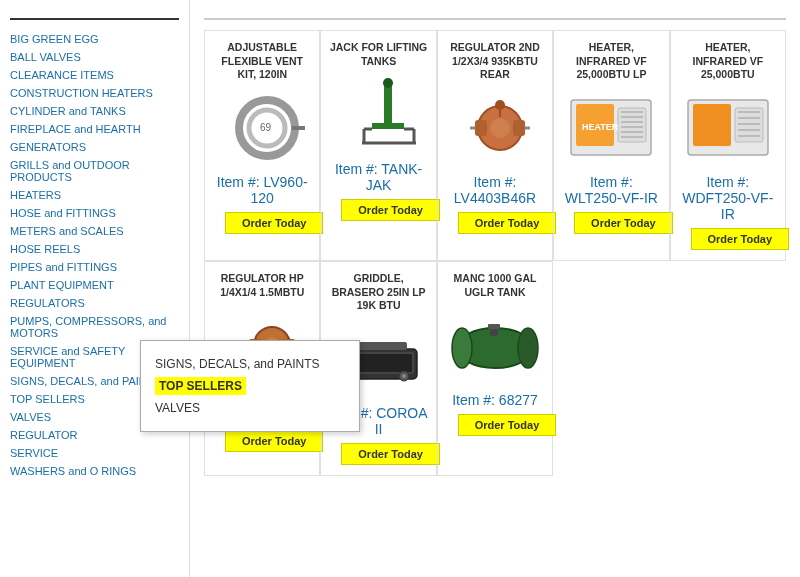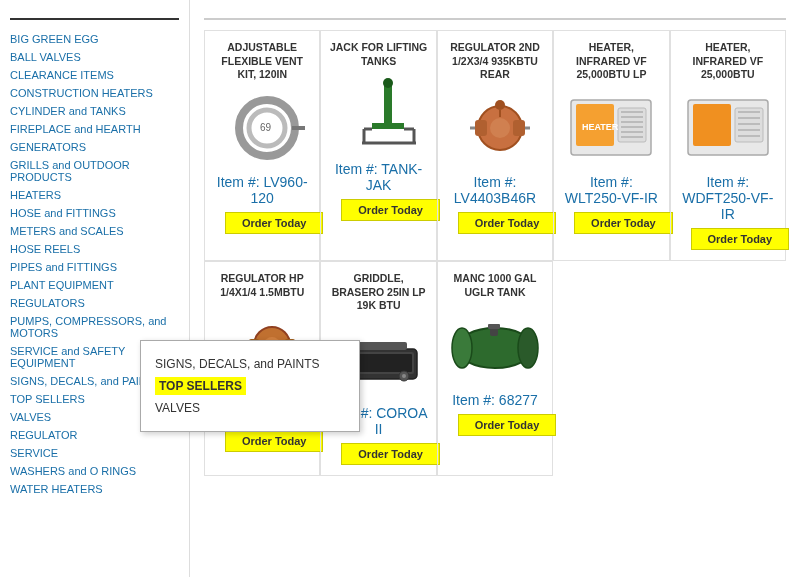--- a/index.html
+++ b/index.html
@@ -75,21 +75,20 @@
         <a class="sidebar-item" href="#">PLANT EQUIPMENT</a>
         <a class="sidebar-item" href="#">REGULATORS</a>
         <a class="sidebar-item" href="#">PUMPS, COMPRESSORS, and MOTORS</a>
         <a class="sidebar-item" href="#">SERVICE and SAFETY EQUIPMENT</a>
         <a class="sidebar-item" href="#">SIGNS, DECALS, and PAINTS</a>
         <a class="sidebar-item" href="#">TOP SELLERS</a>
         <a class="sidebar-item" href="#">VALVES</a>
         <a class="sidebar-item" href="#">REGULATOR</a>
         <a class="sidebar-item" href="#">SERVICE</a>
         <a class="sidebar-item" href="#">WASHERS and O RINGS</a>
-        <a class="sidebar-item" href="#">WATER HEATERS</a>
       </div>
 
     <div class="sidebar-tooltip">
       <div id="tooltip-items"><div class="tip-item">SIGNS, DECALS, and PAINTS</div><div class="tip-item highlight">TOP SELLERS</div><div class="tip-item">VALVES</div></div>
     </div>
   </div>
 
   <div class="main">
     <div class="main-title"></div>
     <div class="product-grid" id="product-grid">

